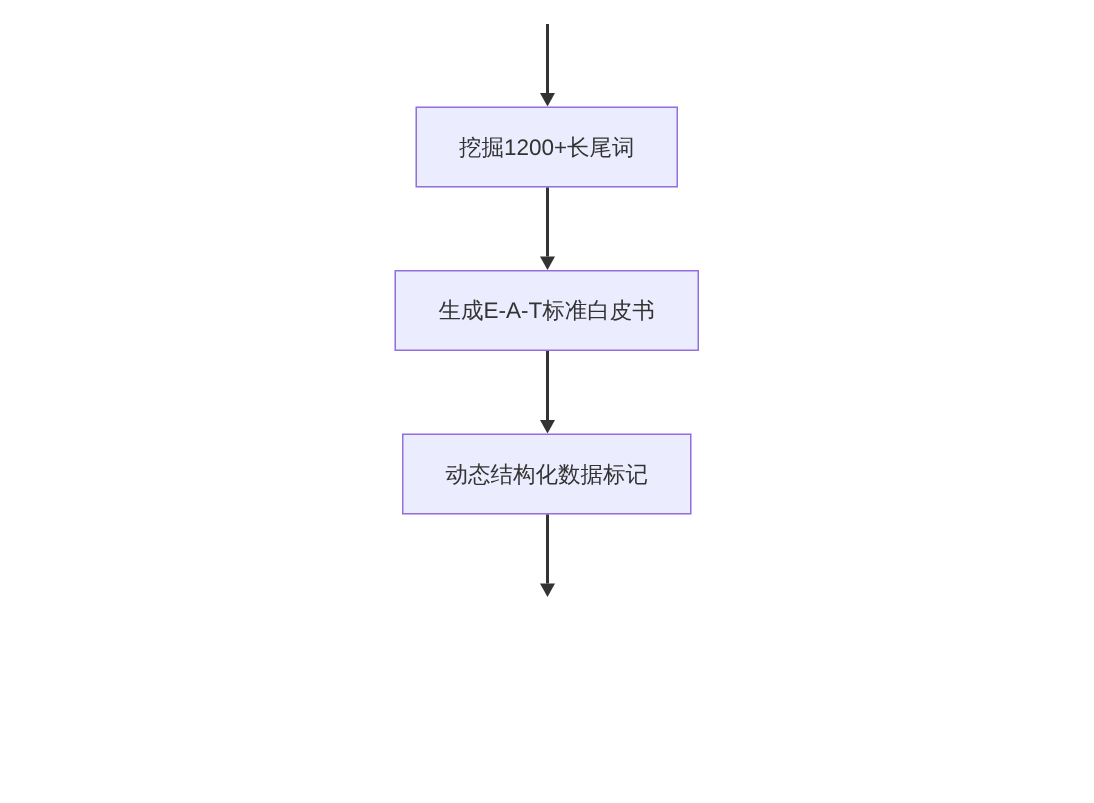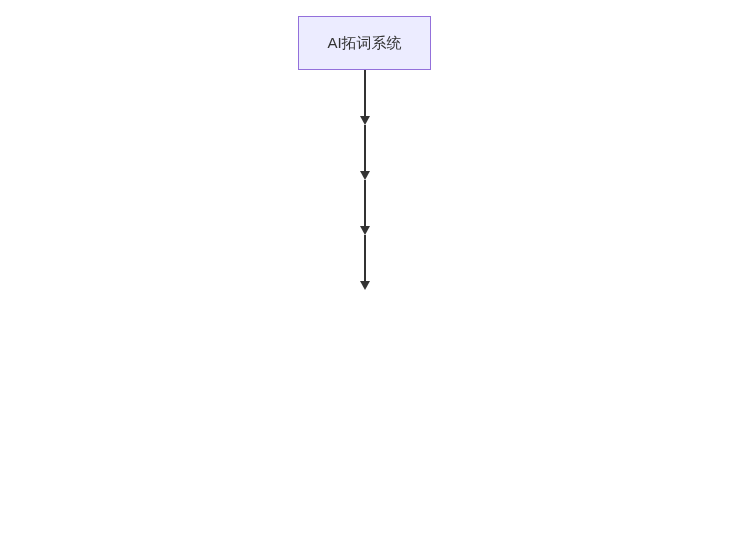--- a/index.html
+++ b/index.html
@@ -52,39 +52,41 @@
     border-left: 5px solid transparent;
     border-right: 5px solid transparent;
     border-top: 9px solid #333333;
   }
 </style>
 </head>
 <body>
 
 <div class="canvas">
 
-  <div class="node">AI拓词系统</div>
 
   <div class="connector">
     <div class="line"></div>
     <div class="arrowhead"></div>
   </div>
 
+  <div class="node">挖掘1200+长尾词</div>
 
   <div class="connector">
     <div class="line"></div>
     <div class="arrowhead"></div>
   </div>
 
+  <div class="node">生成E-A-T标准白皮书</div>
 
   <div class="connector">
     <div class="line"></div>
     <div class="arrowhead"></div>
   </div>
 
+  <div class="node">动态结构化数据标记</div>
 
   <div class="connector">
     <div class="line"></div>
     <div class="arrowhead"></div>
   </div>
 
 
 </div>
 
 </body></html>

